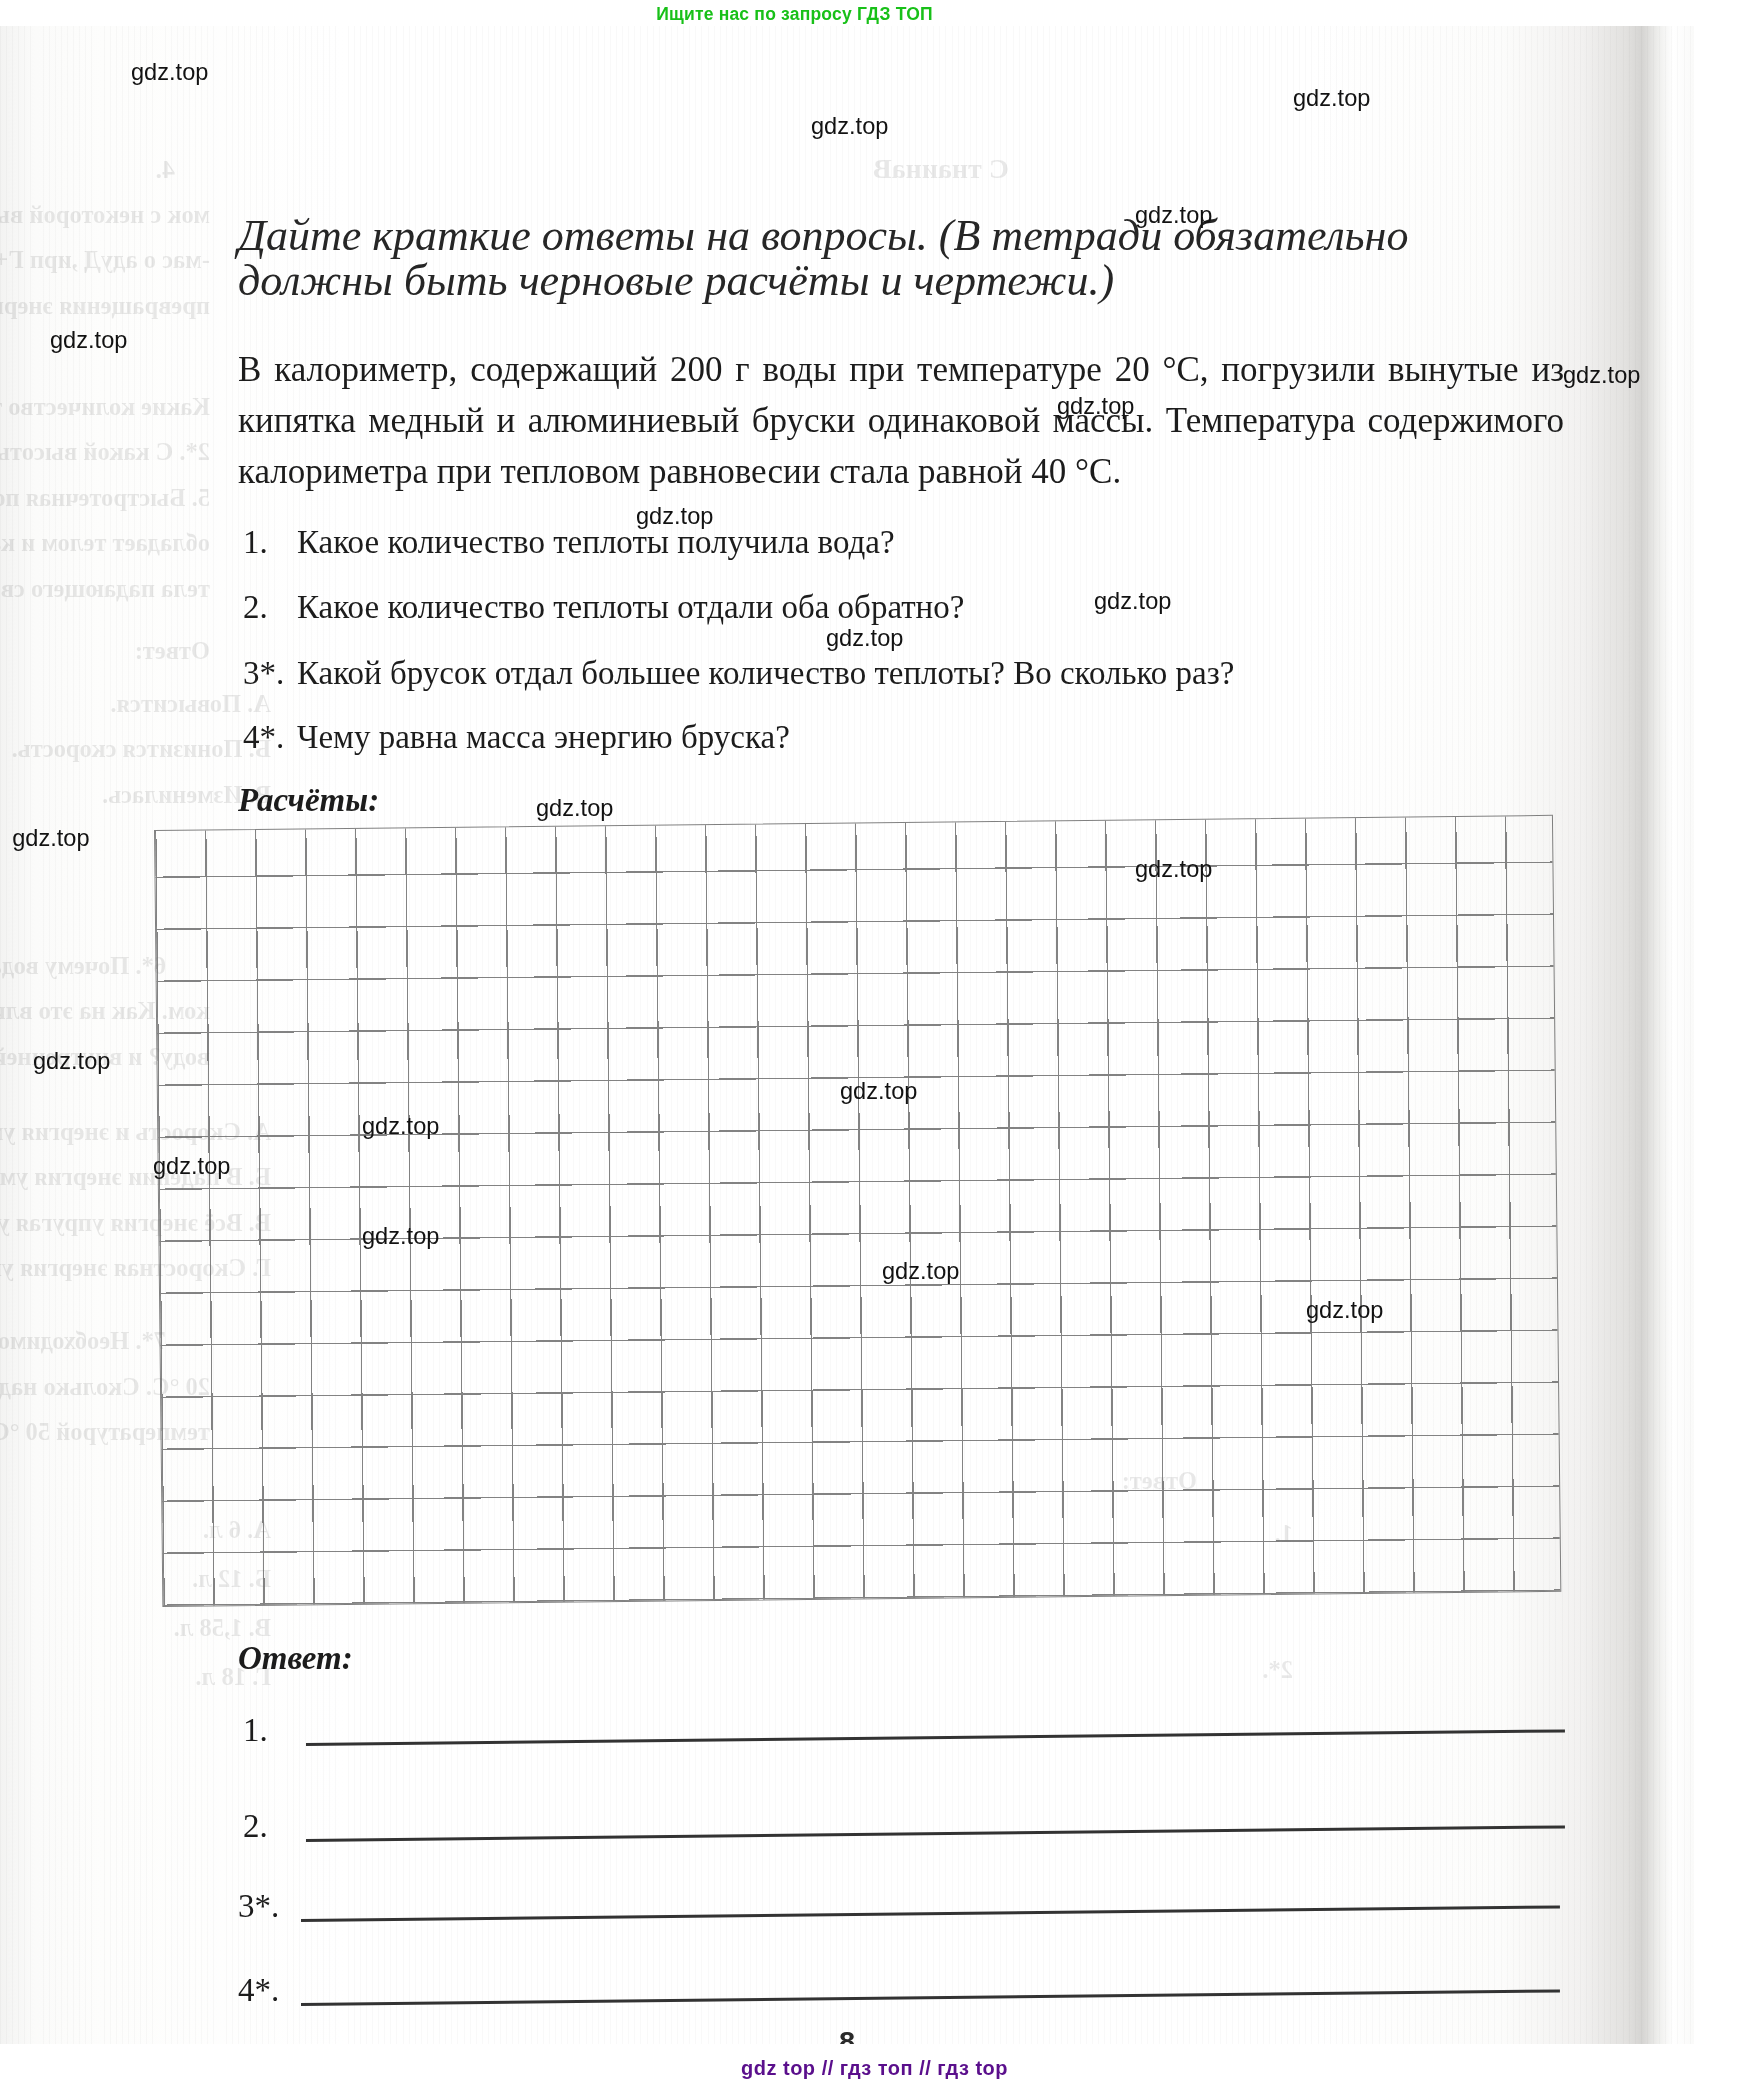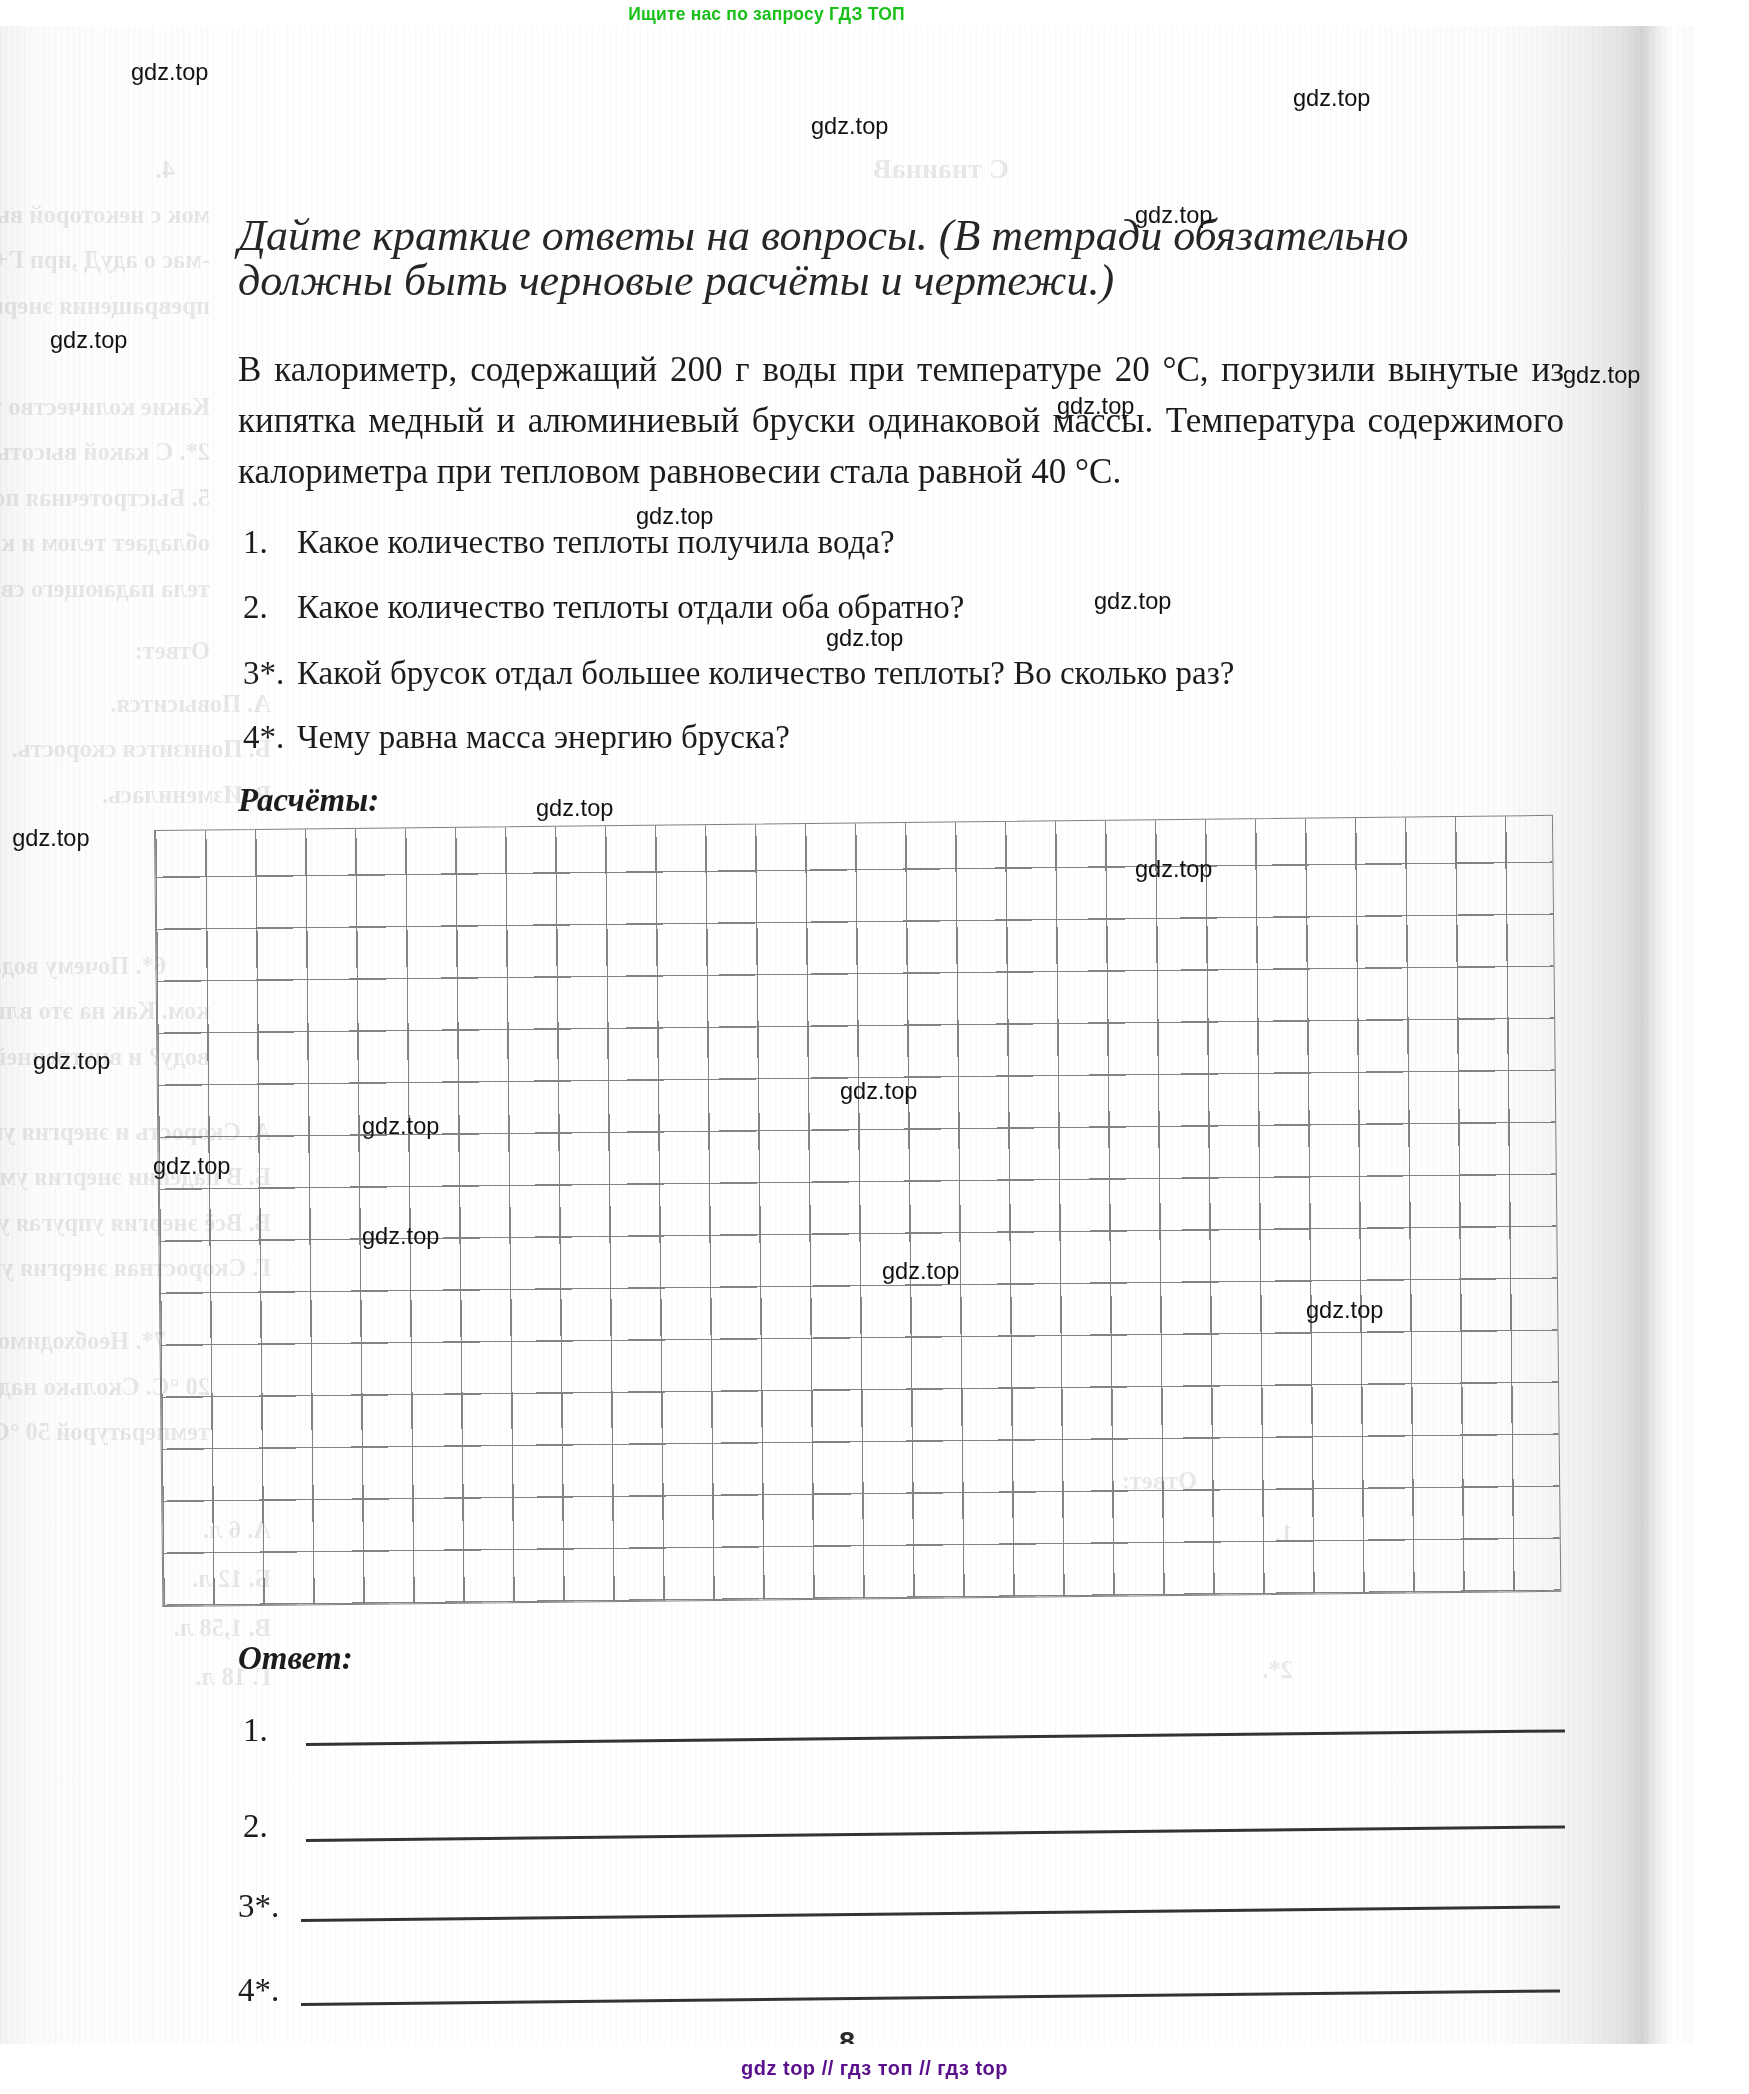--- a/index.html
+++ b/index.html
@@ -49,20 +49,21 @@
   }
 
   
   .promo-top{
     position:absolute; left:0; top:3.5px; width:1533px;
     text-align:center;
     color:#18c018;
     font-family:"Liberation Sans", sans-serif;
     font-size:17.5px; font-weight:700;
     letter-spacing:0.2px;
+    padding-left:28px;
   }
   .promo-bottom{
     position:absolute; left:0; top:2057px; width:1749px;
     text-align:center;
     color:#5a0f8c;
     font-family:"Liberation Sans", sans-serif;
     font-size:20px; font-weight:700;
     letter-spacing:0.5px;
   }
 

